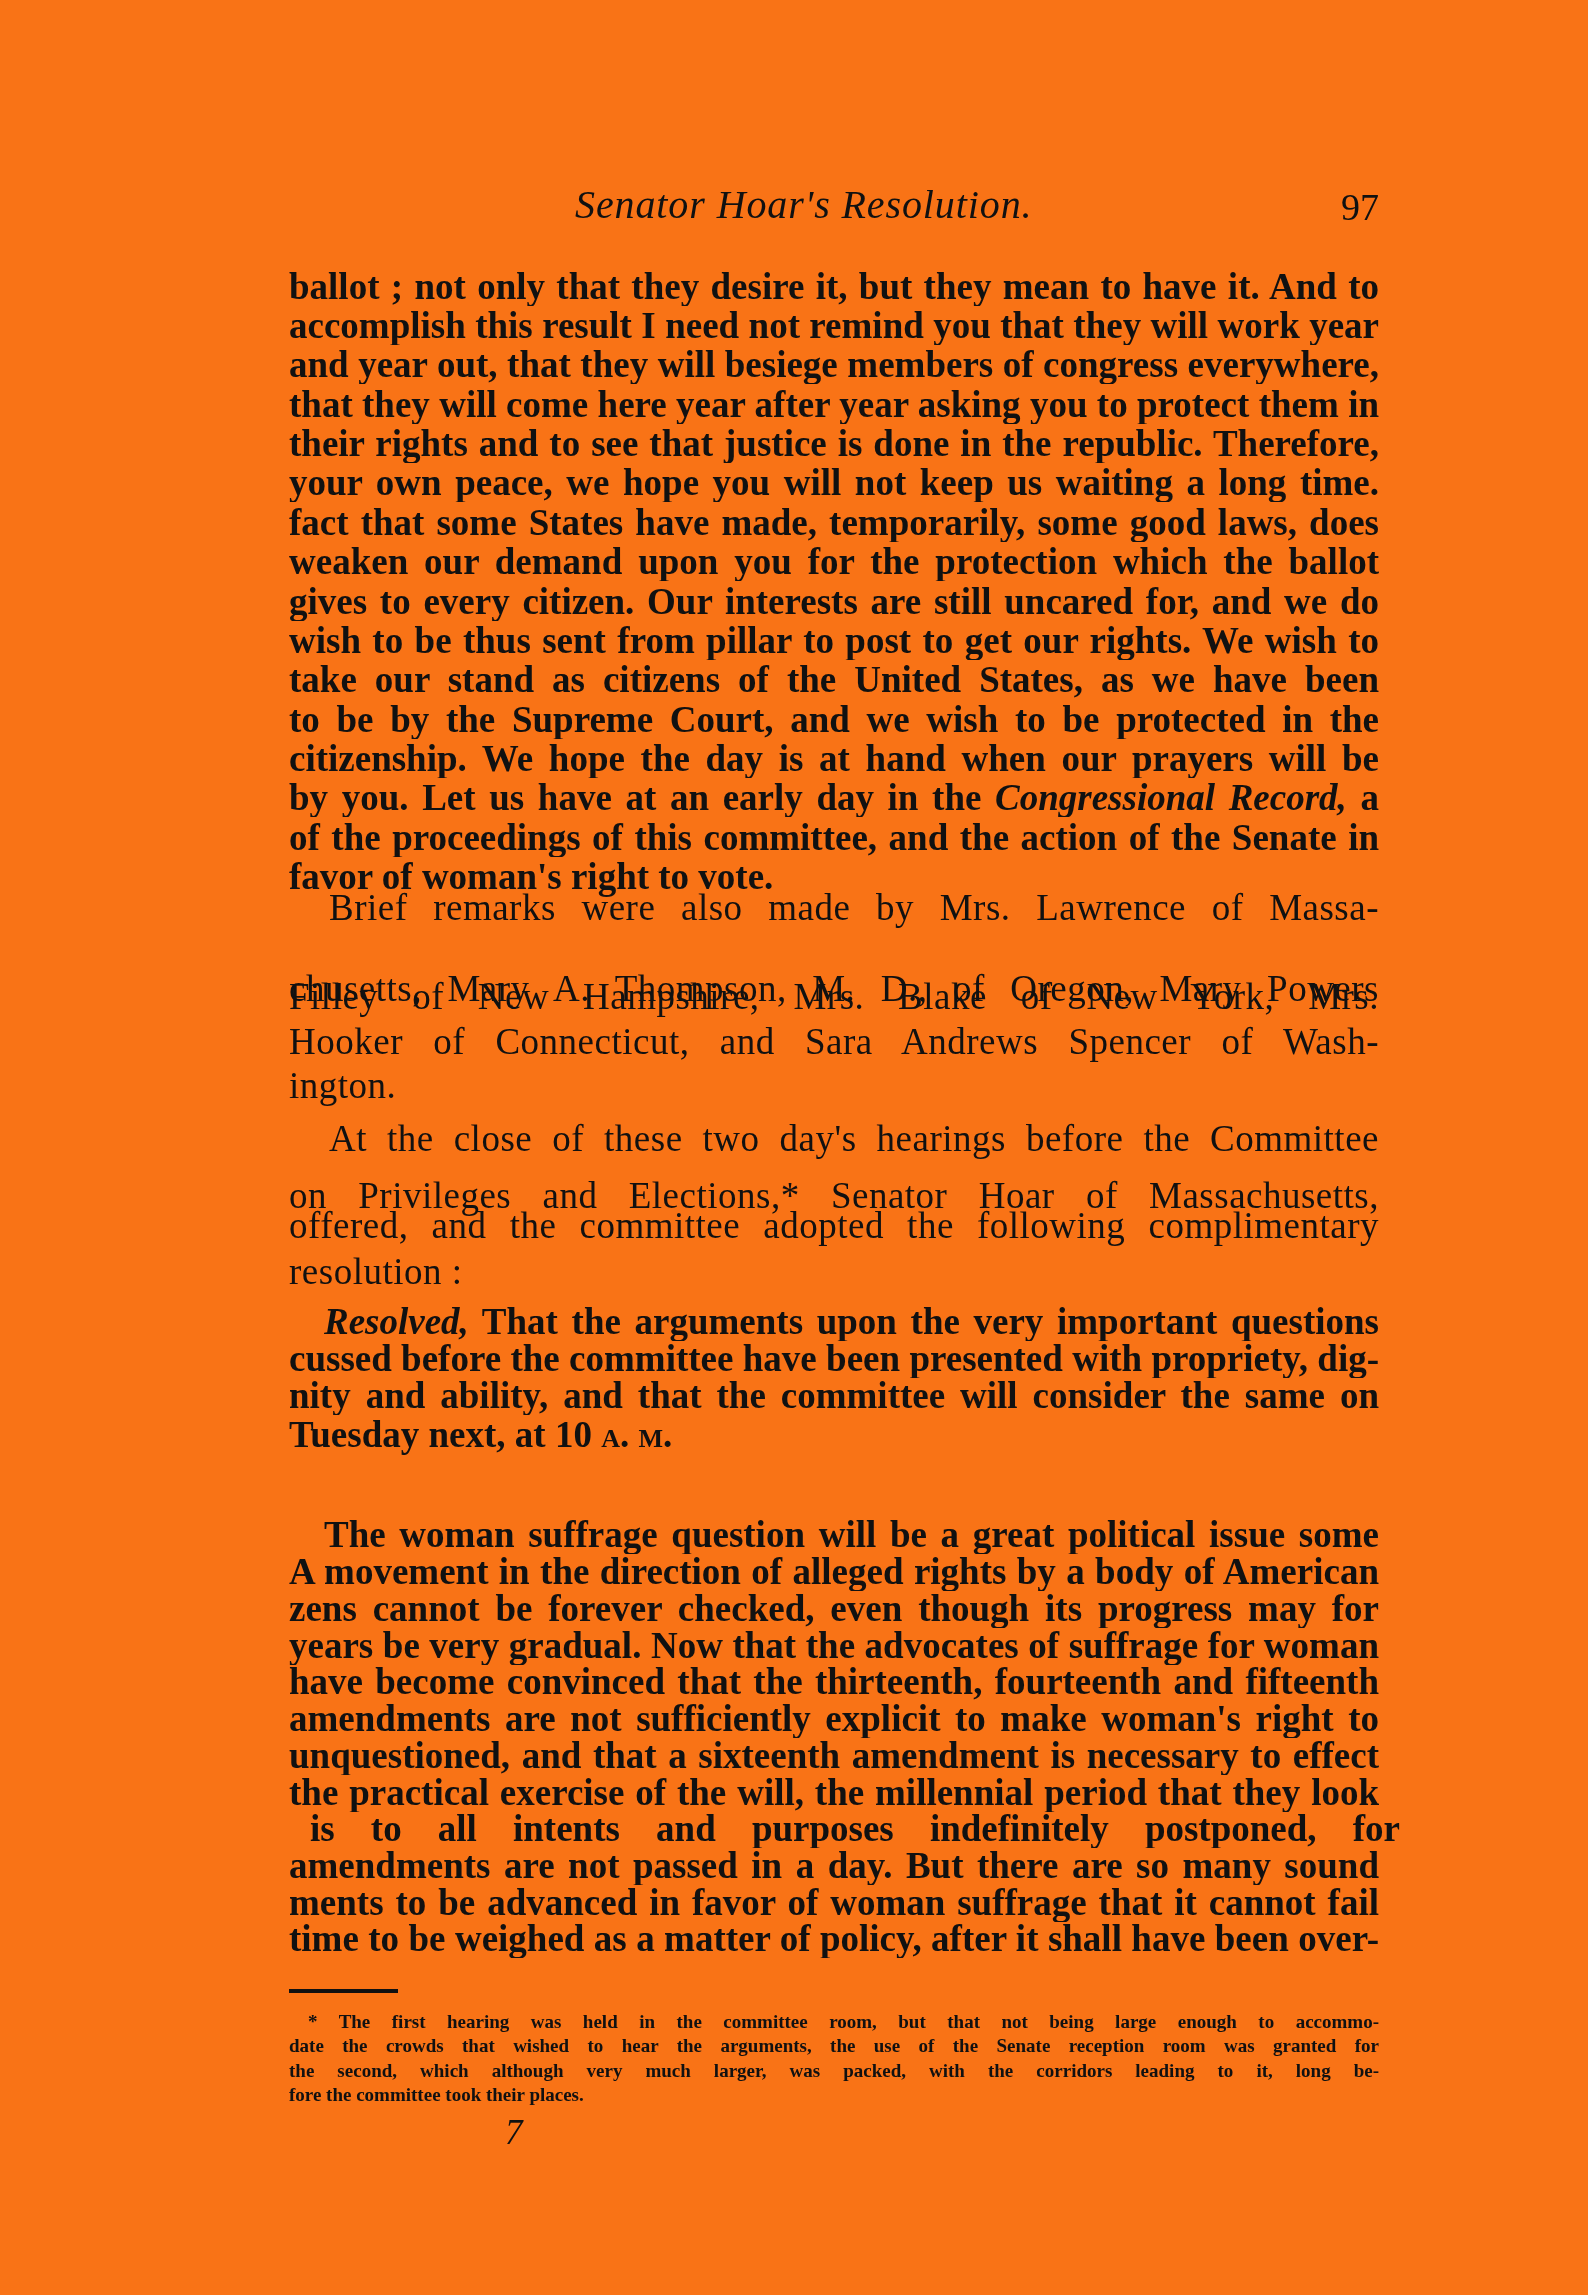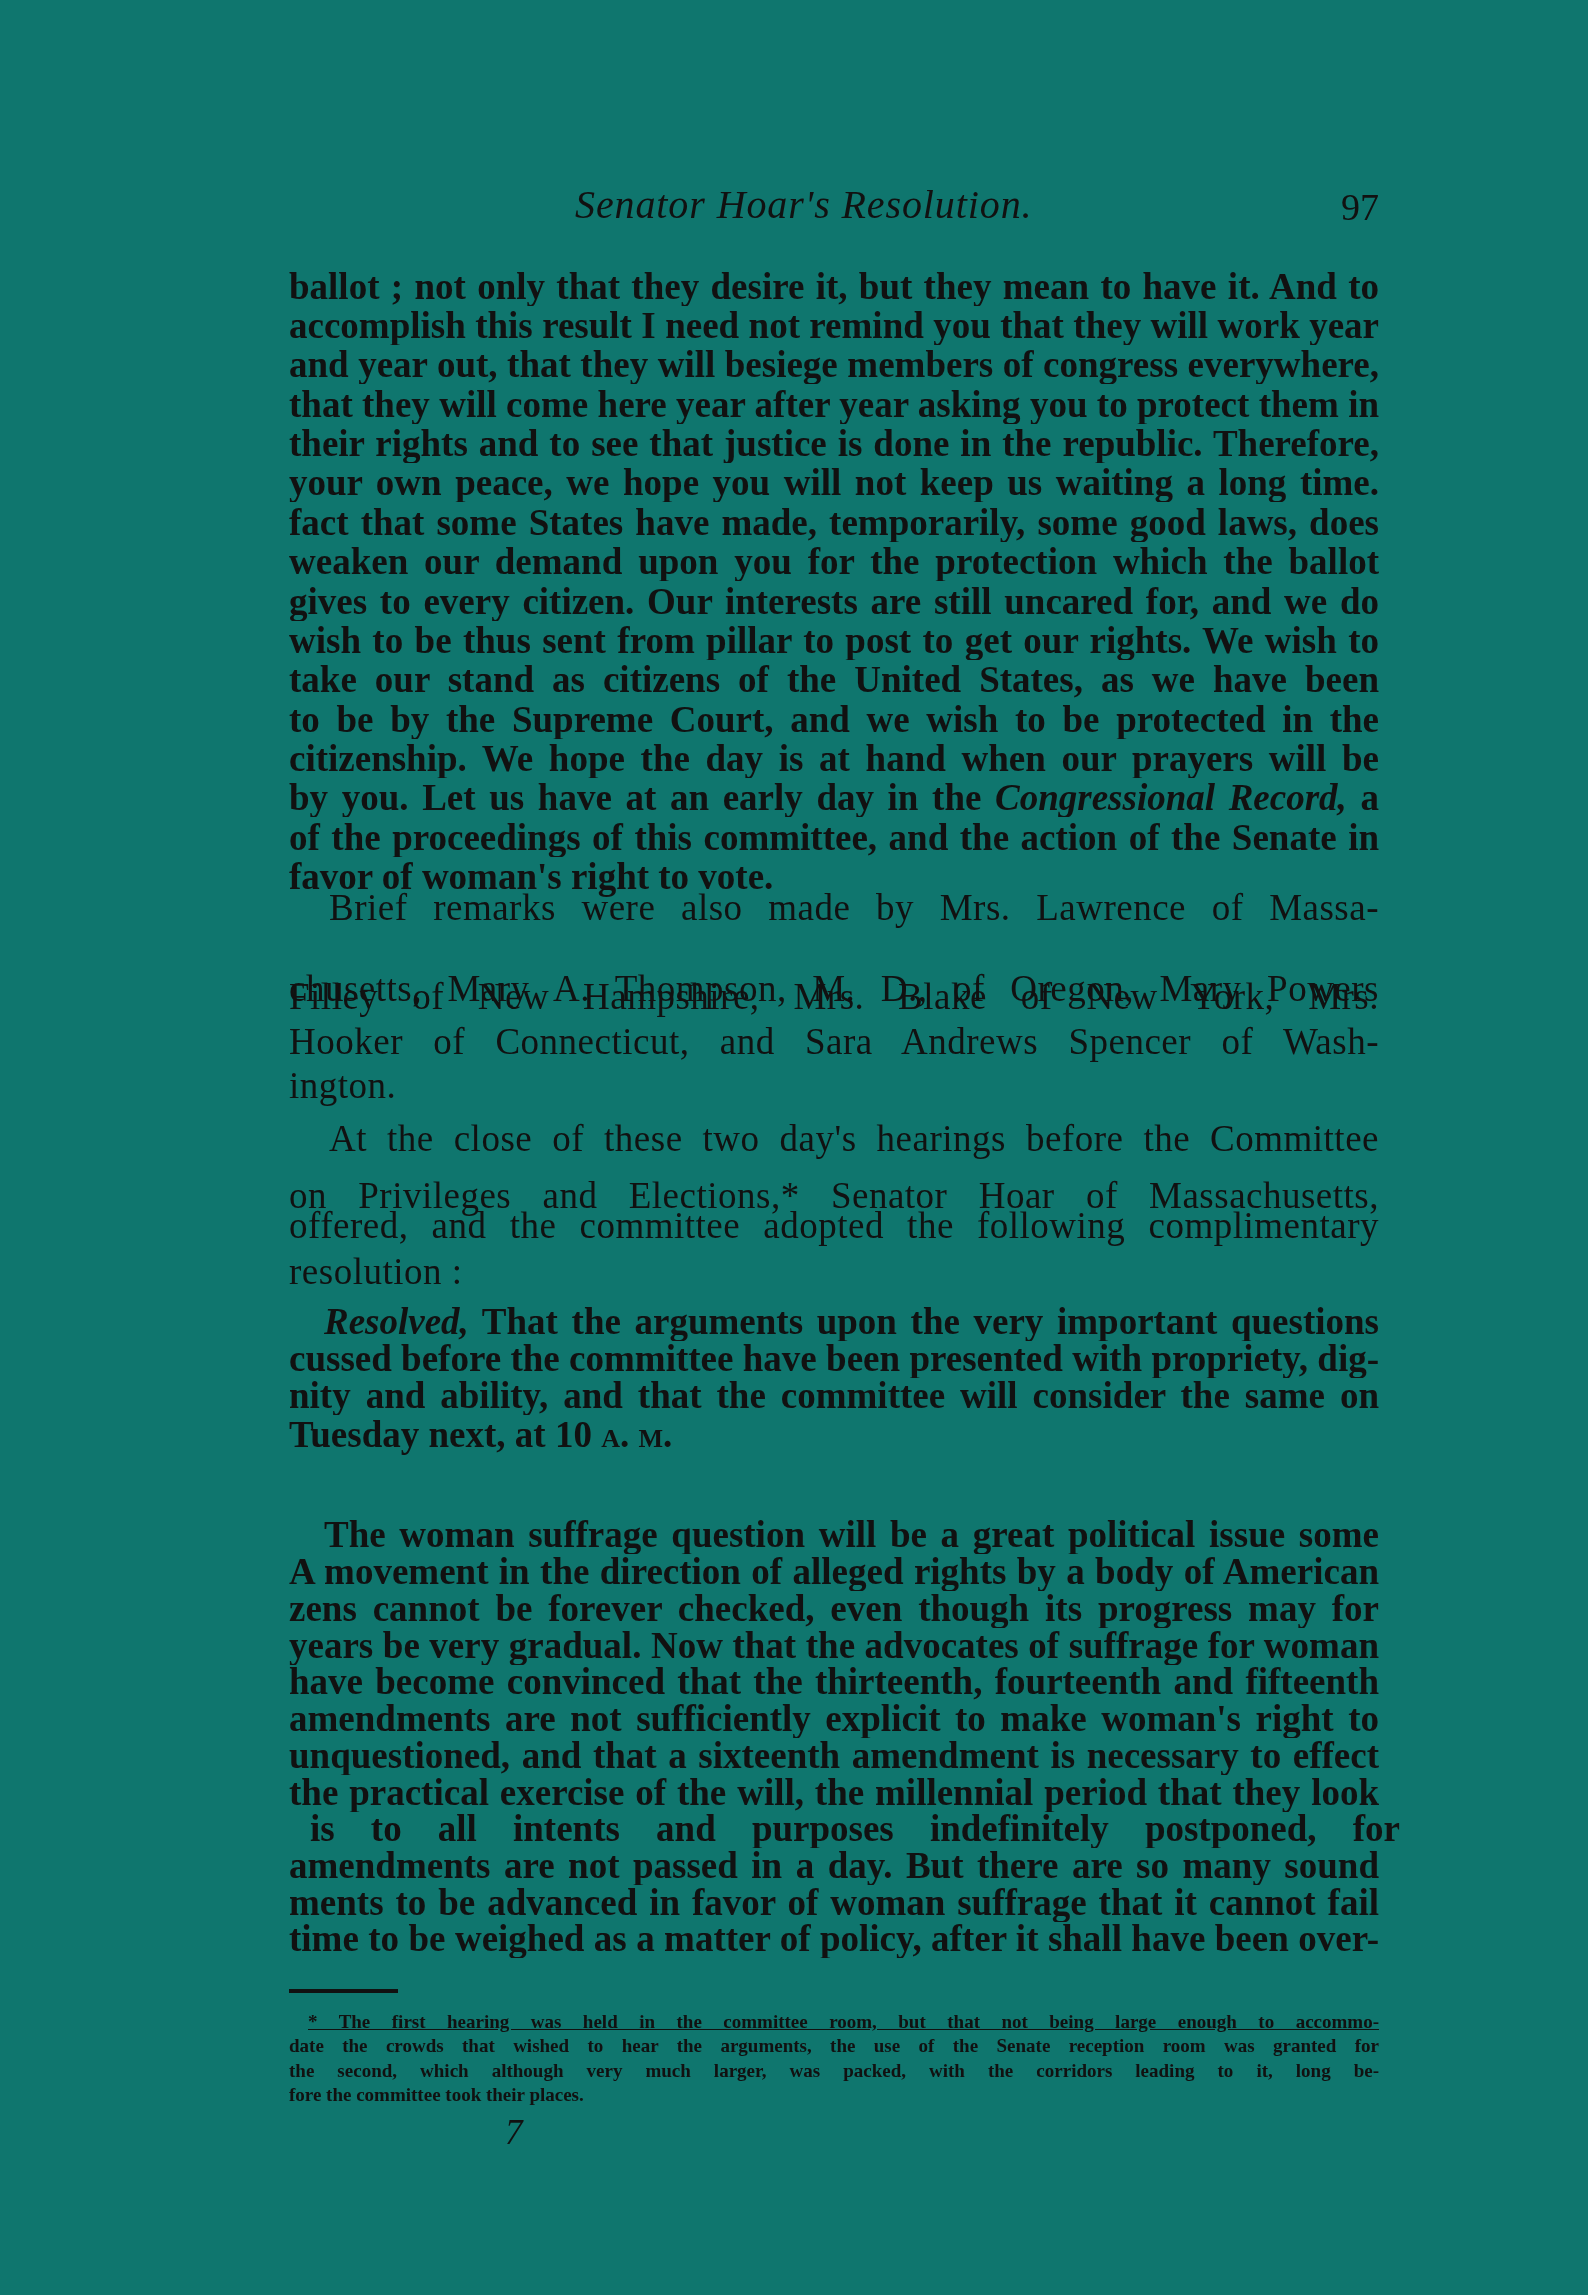--- a/index.html
+++ b/index.html
@@ -1,29 +1,29 @@
 <!DOCTYPE html>
 <html style="font-size:14px"><head>
 <meta charset="utf-8">
 <style>
   html, body { margin:0; padding:0; background:#ffffff; }
   body { width:1589px; height:2295px; position:relative; overflow:hidden;
          font-family:"Liberation Serif","DejaVu Serif",serif; color:#111111; }
-  .page { position:absolute; left:0; top:0; width:1589px; height:2295px; background:#0f766e; }
+  .page { position:absolute; left:0; top:0; width:1589px; height:2295px; background:#f97316; }
   .running-head { position:absolute; left:289px; top:179px; width:1090px; height:52px; }
   .running-title { position:absolute; left:286px; top:0; font-style:italic; font-size:40px; line-height:52px; letter-spacing:0.9px; }
   .page-number { position:absolute; right:0; top:1.7px; font-size:38px; line-height:52px; }
   .line { position:absolute; left:289px; width:1090px; white-space:nowrap; text-align:justify; text-align-last:justify; overflow:visible; }
   .line.last { text-align-last:left; }
   .sm { font-size:37px; font-weight:bold; height:39px; line-height:39px; }
   .lg { font-size:37px; height:45px; line-height:45px; letter-spacing:0.5px; }
   .fn { font-size:19px; font-weight:bold; height:24.5px; line-height:24.5px; }
   .ind-lg { padding-left:40px; width:1050px; }
   .ind-sm { padding-left:35px; width:1055px; }
-  .ind-fn { padding-left:19px; width:1071px;text-decoration:underline; }
+  .ind-fn { padding-left:19px; width:1071px; }
   .it { font-style:italic; }
   .sc { font-variant:small-caps; }
   .fn-rule { position:absolute; left:289px; top:1989px; width:109px; height:3.5px; background:#111111; }
   .signature { position:absolute; left:505px; top:2114px; font-size:35px; font-style:italic; line-height:38px; }
 </style>
 </head>
 <body>
 
 <div class="page">
 

